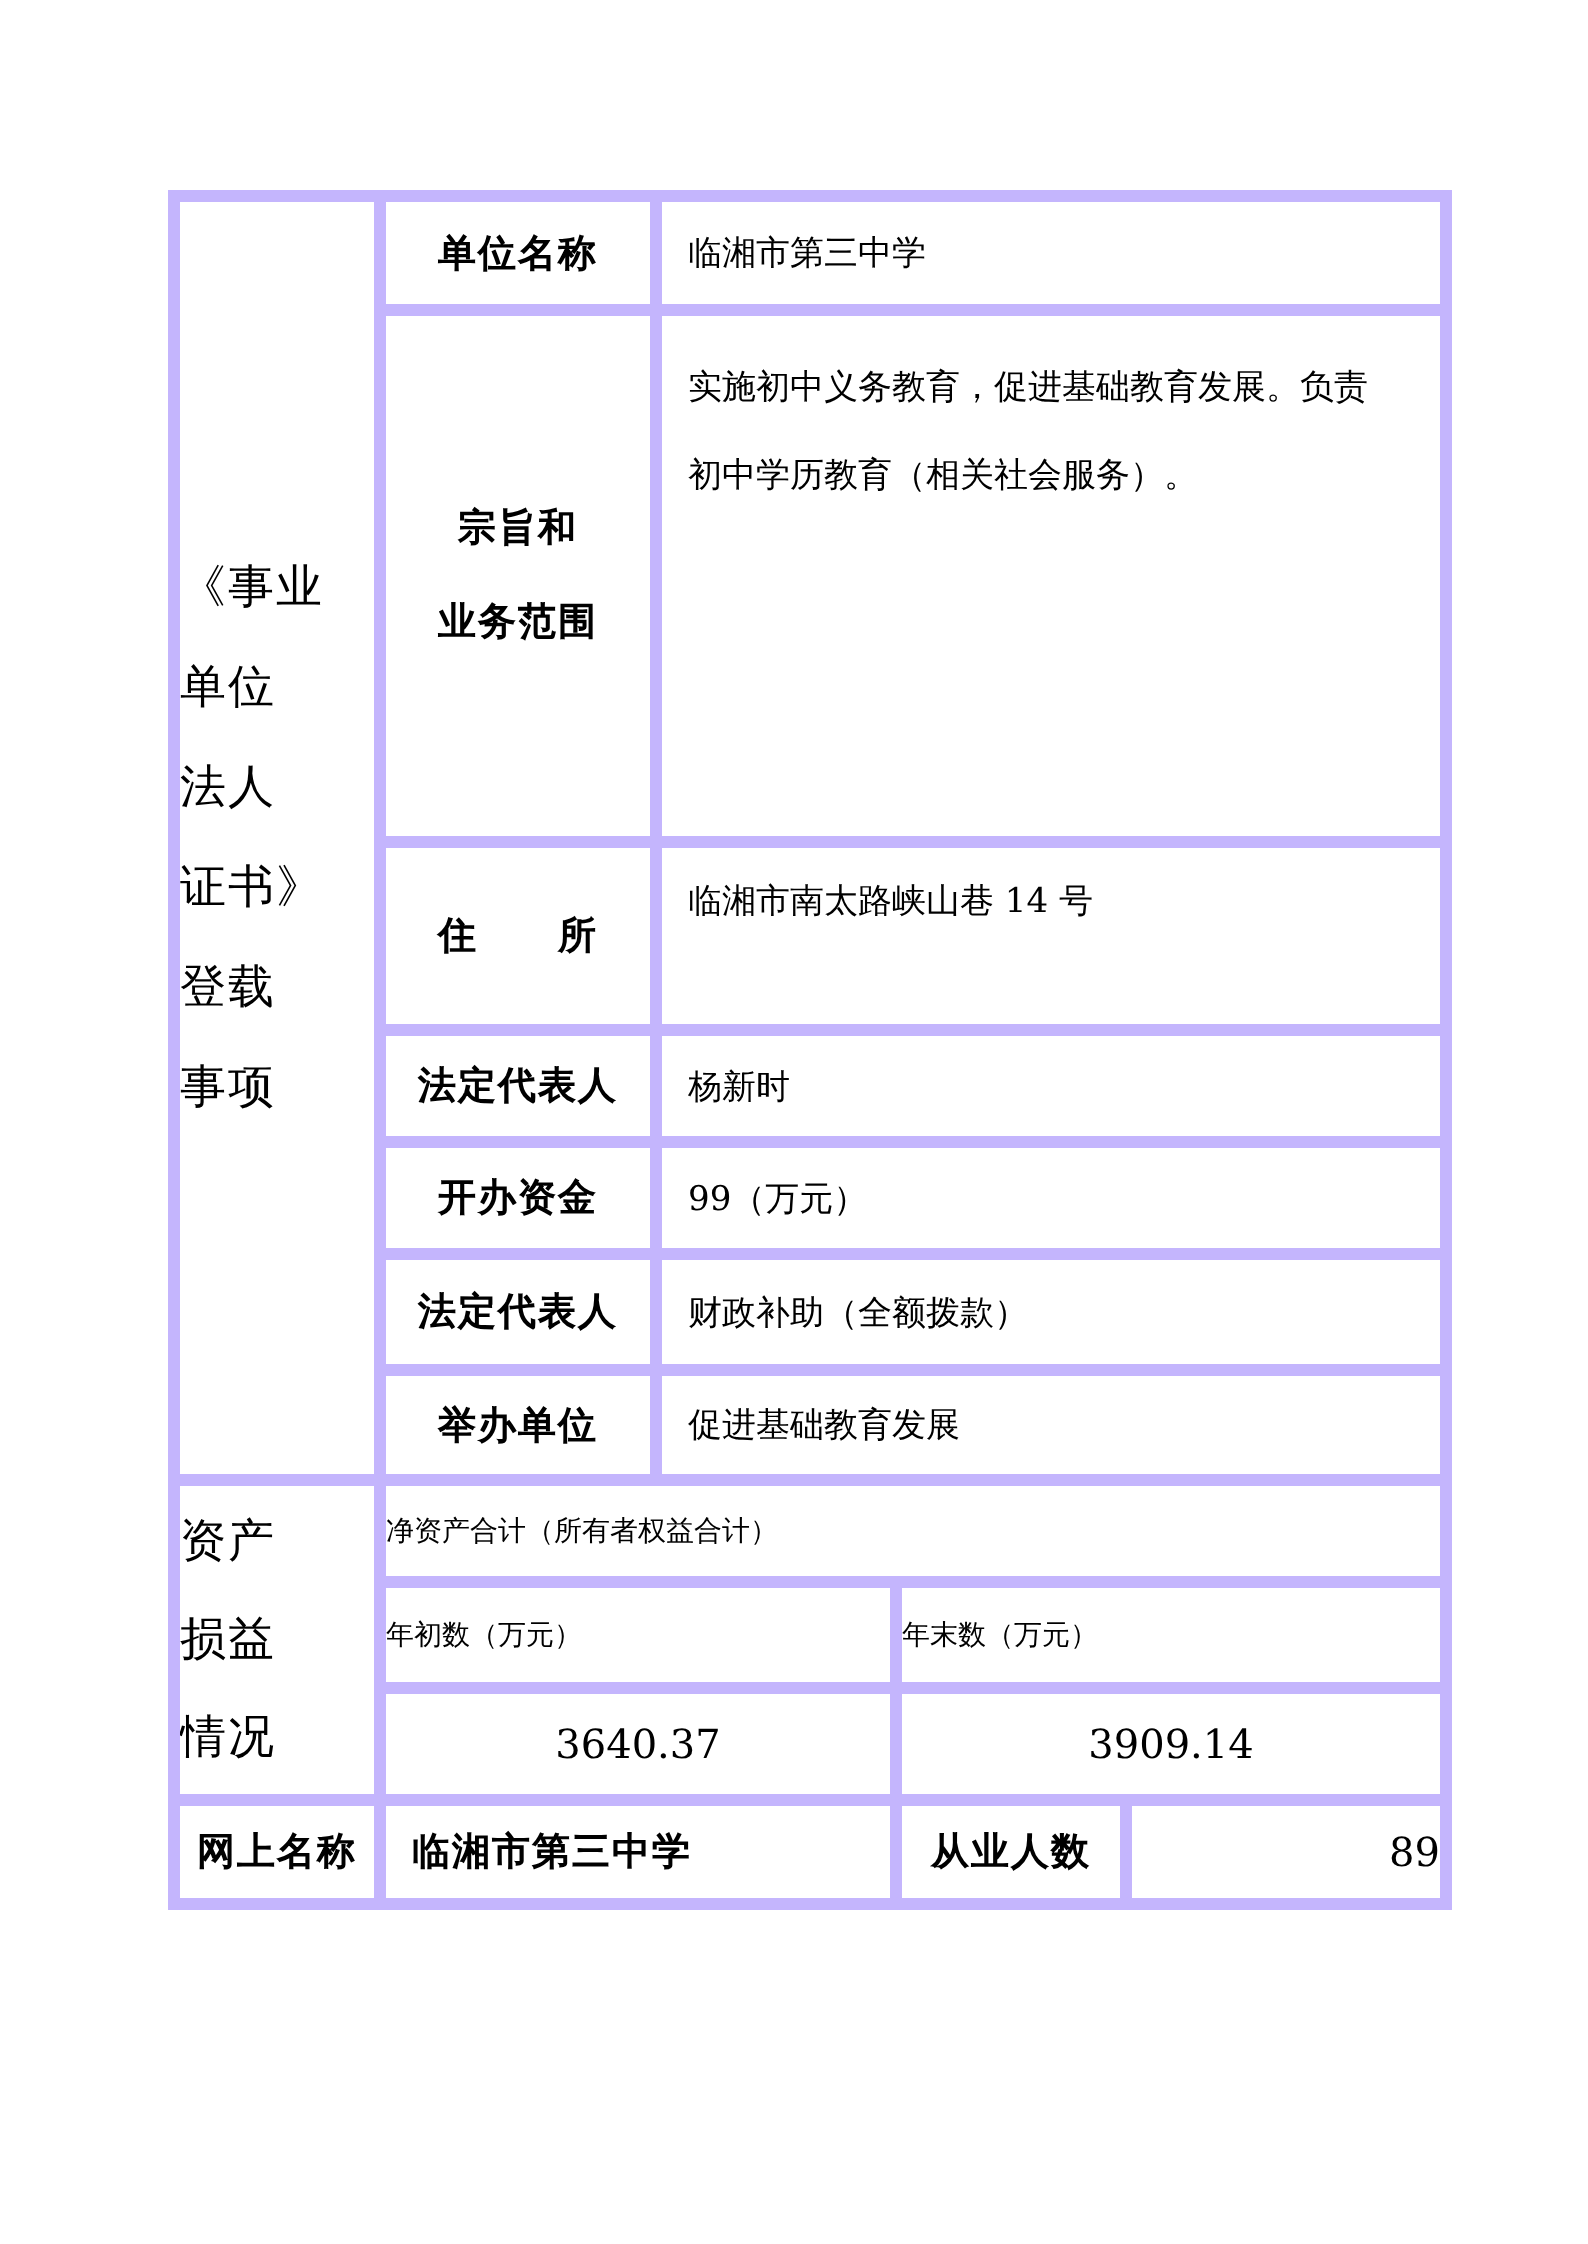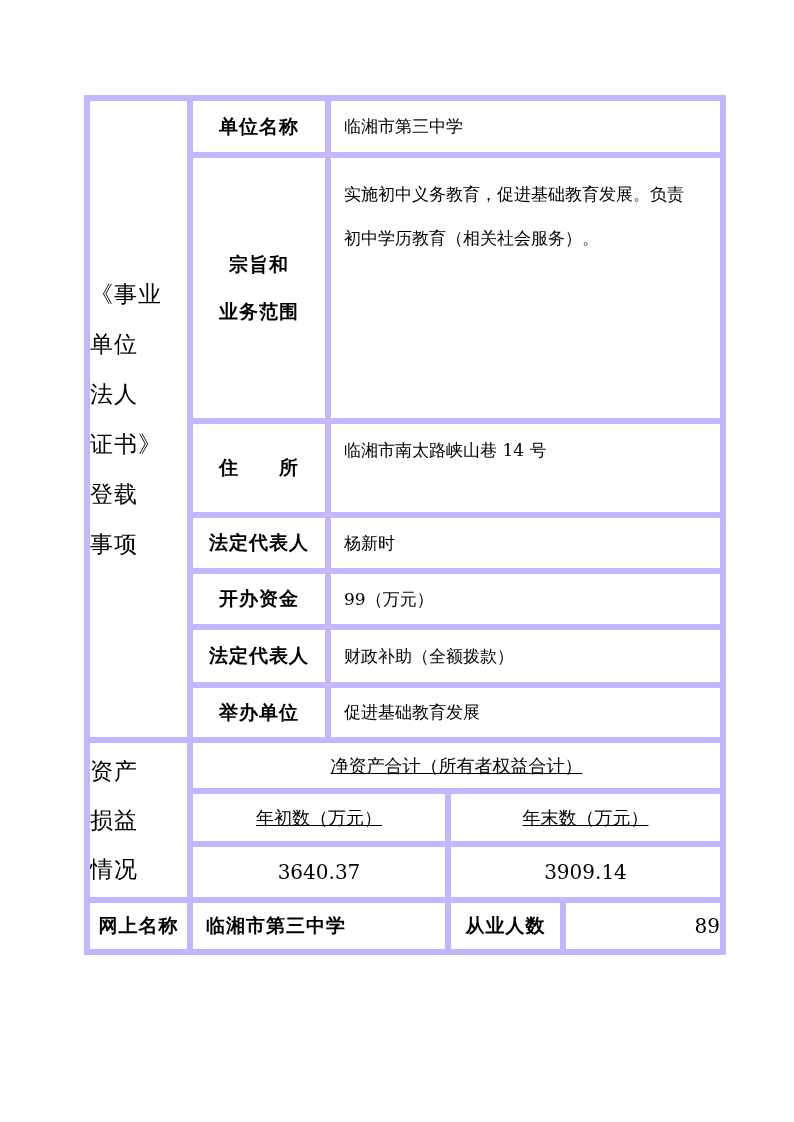--- a/index.html
+++ b/index.html
@@ -56,23 +56,22 @@
     vertical-align: top;
     padding-top: 15px;
   }
   .purpose-cell {
     vertical-align: top;
     padding: 14px 14px 0 13px;
     font-size: 17px;
   }
   .purpose-cell .vl { line-height: 44px; }
   .center-cell {
-    text-align: center;
-    font-size: 18px;
-    text-decoration: underline;
+    text-align: left;
+    font-size: 14px;
   }
   .num-cell {
     text-align: center;
     font-size: 20px;
   }
   .bold-value {
     font-weight: bold;
     font-size: 19px;
     letter-spacing: 1px;
   }

